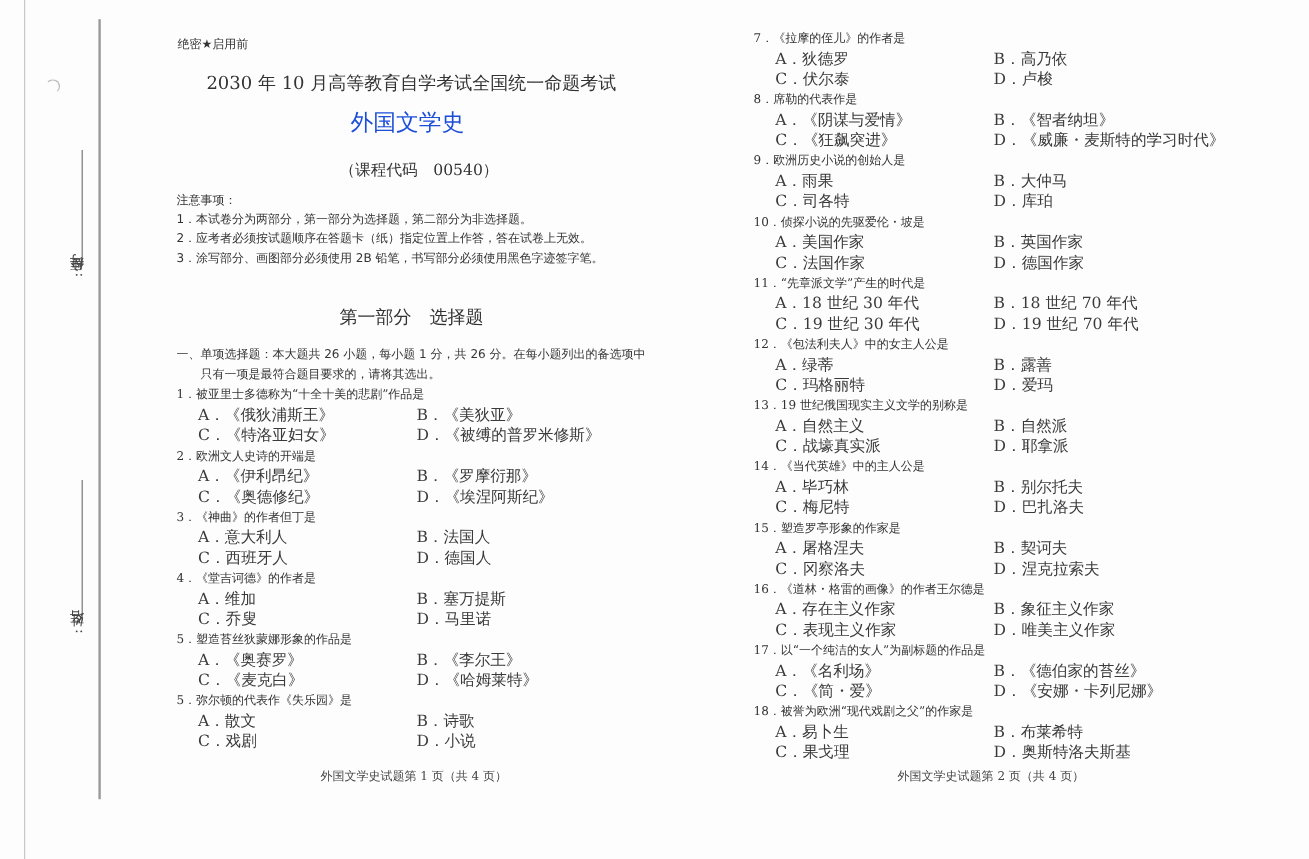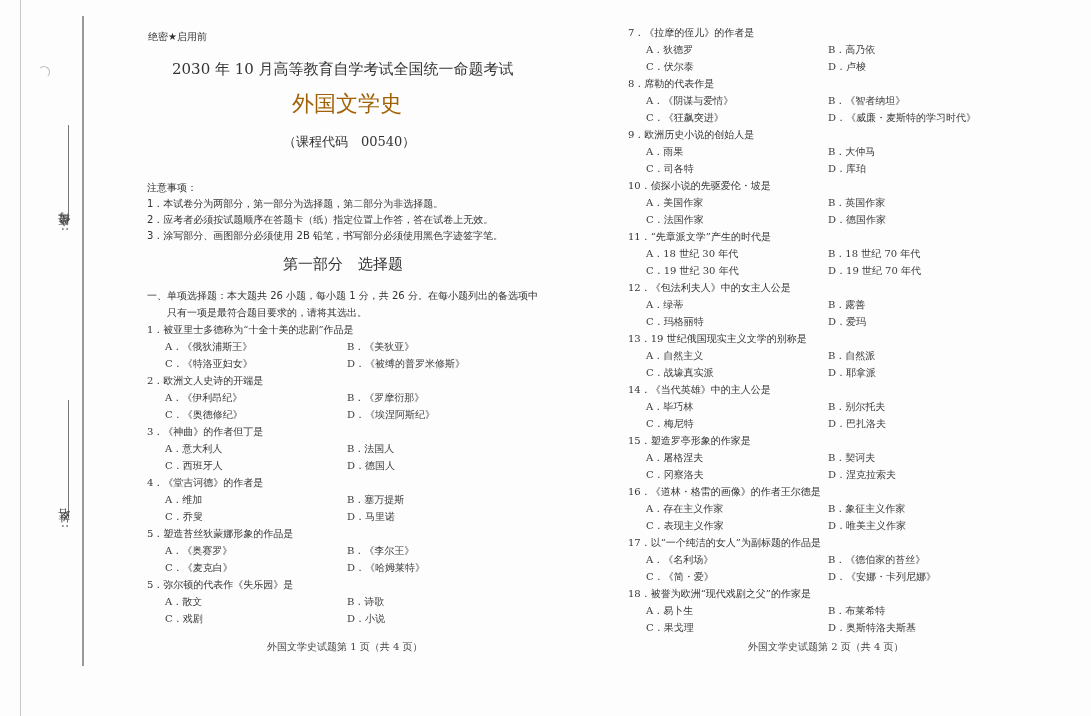--- a/index.html
+++ b/index.html
@@ -10,27 +10,27 @@
   .abs { position:absolute; white-space:nowrap; }
   .vline { position:absolute; width:2px; background:#9a9a9a; }
   .margin-label {
     position:absolute; writing-mode: vertical-rl; transform: rotate(180deg);
     font-size:12px; color:#444; letter-spacing:2px;
   }
   .margin-rule { position:absolute; width:1px; background:#777; }
   .arc { position:absolute; width:10px; height:10px; border:1px solid #bbb; border-color:#bbb #bbb transparent transparent; border-radius:50%; }
   .secret { font-size:10px; font-family:"DejaVu Sans","Liberation Sans",sans-serif; color:#333; }
   .exam-title { font-size:15px; color:#333; }
-  .subject { font-size:22px; color:#a16207; }
+  .subject { font-size:19px; color:#1d4ed8; }
   .code { font-size:13px; color:#333; }
   .notes { font-size:10px; font-family:"DejaVu Sans","Liberation Sans",sans-serif; color:#333; line-height:16px; }
   .part-title { font-size:15px; color:#333; }
   .section-intro { font-size:10px; font-family:"DejaVu Sans","Liberation Sans",sans-serif; color:#333; line-height:17px; }
   .q { font-size:10px; color:#333; }
-  .opt { font-size:10px; color:#3a3a3a; }
+  .opt { font-size:13px; color:#3a3a3a; }
   .footer { font-size:10px; color:#444; }
   .qblock { position:absolute; }
   .qrow { height:17px; line-height:17px; position:relative; }
   .qrow .o1 { position:absolute; left:18px; }
   .qrow .o2 { position:absolute; left:200px;text-align:center; }
 </style>
 </head>
 <body>
 
 <div class="vline" style="left:20px;top:0;height:716px;background:#c8c8c8;width:1px;"></div>
@@ -41,21 +41,21 @@
 <div class="margin-label" style="left:56px;top:225px;">座位号:</div>
 
 <div class="margin-rule" style="left:68px;top:400px;height:118px;"></div>
 <div class="margin-label" style="left:56px;top:522px;">姓名:</div>
 
 <div class="abs secret" style="left:148px;top:30px;">绝密★启用前</div>
 <div class="abs exam-title" style="left:172px;top:60px;">2030 年 10 月高等教育自学考试全国统一命题考试</div>
 <div class="abs subject" style="left:292px;top:89px;">外国文学史</div>
 <div class="abs code" style="left:283px;top:133px;">（课程代码　00540）</div>
 
-<div class="abs notes" style="left:147px;top:180px;">
+<div class="abs notes" style="left:147px;top:160px;">
   <div>注意事项：</div>
   <div>1．本试卷分为两部分，第一部分为选择题，第二部分为非选择题。</div>
   <div>2．应考者必须按试题顺序在答题卡（纸）指定位置上作答，答在试卷上无效。</div>
   <div>3．涂写部分、画图部分必须使用 2B 铅笔，书写部分必须使用黑色字迹签字笔。</div>
 </div>
 
 <div class="abs part-title" style="left:283px;top:255px;">第一部分　选择题</div>
 
 <div class="abs section-intro" style="left:147px;top:287px;">
   <div>一、单项选择题：本大题共 26 小题，每小题 1 分，共 26 分。在每小题列出的备选项中</div>

